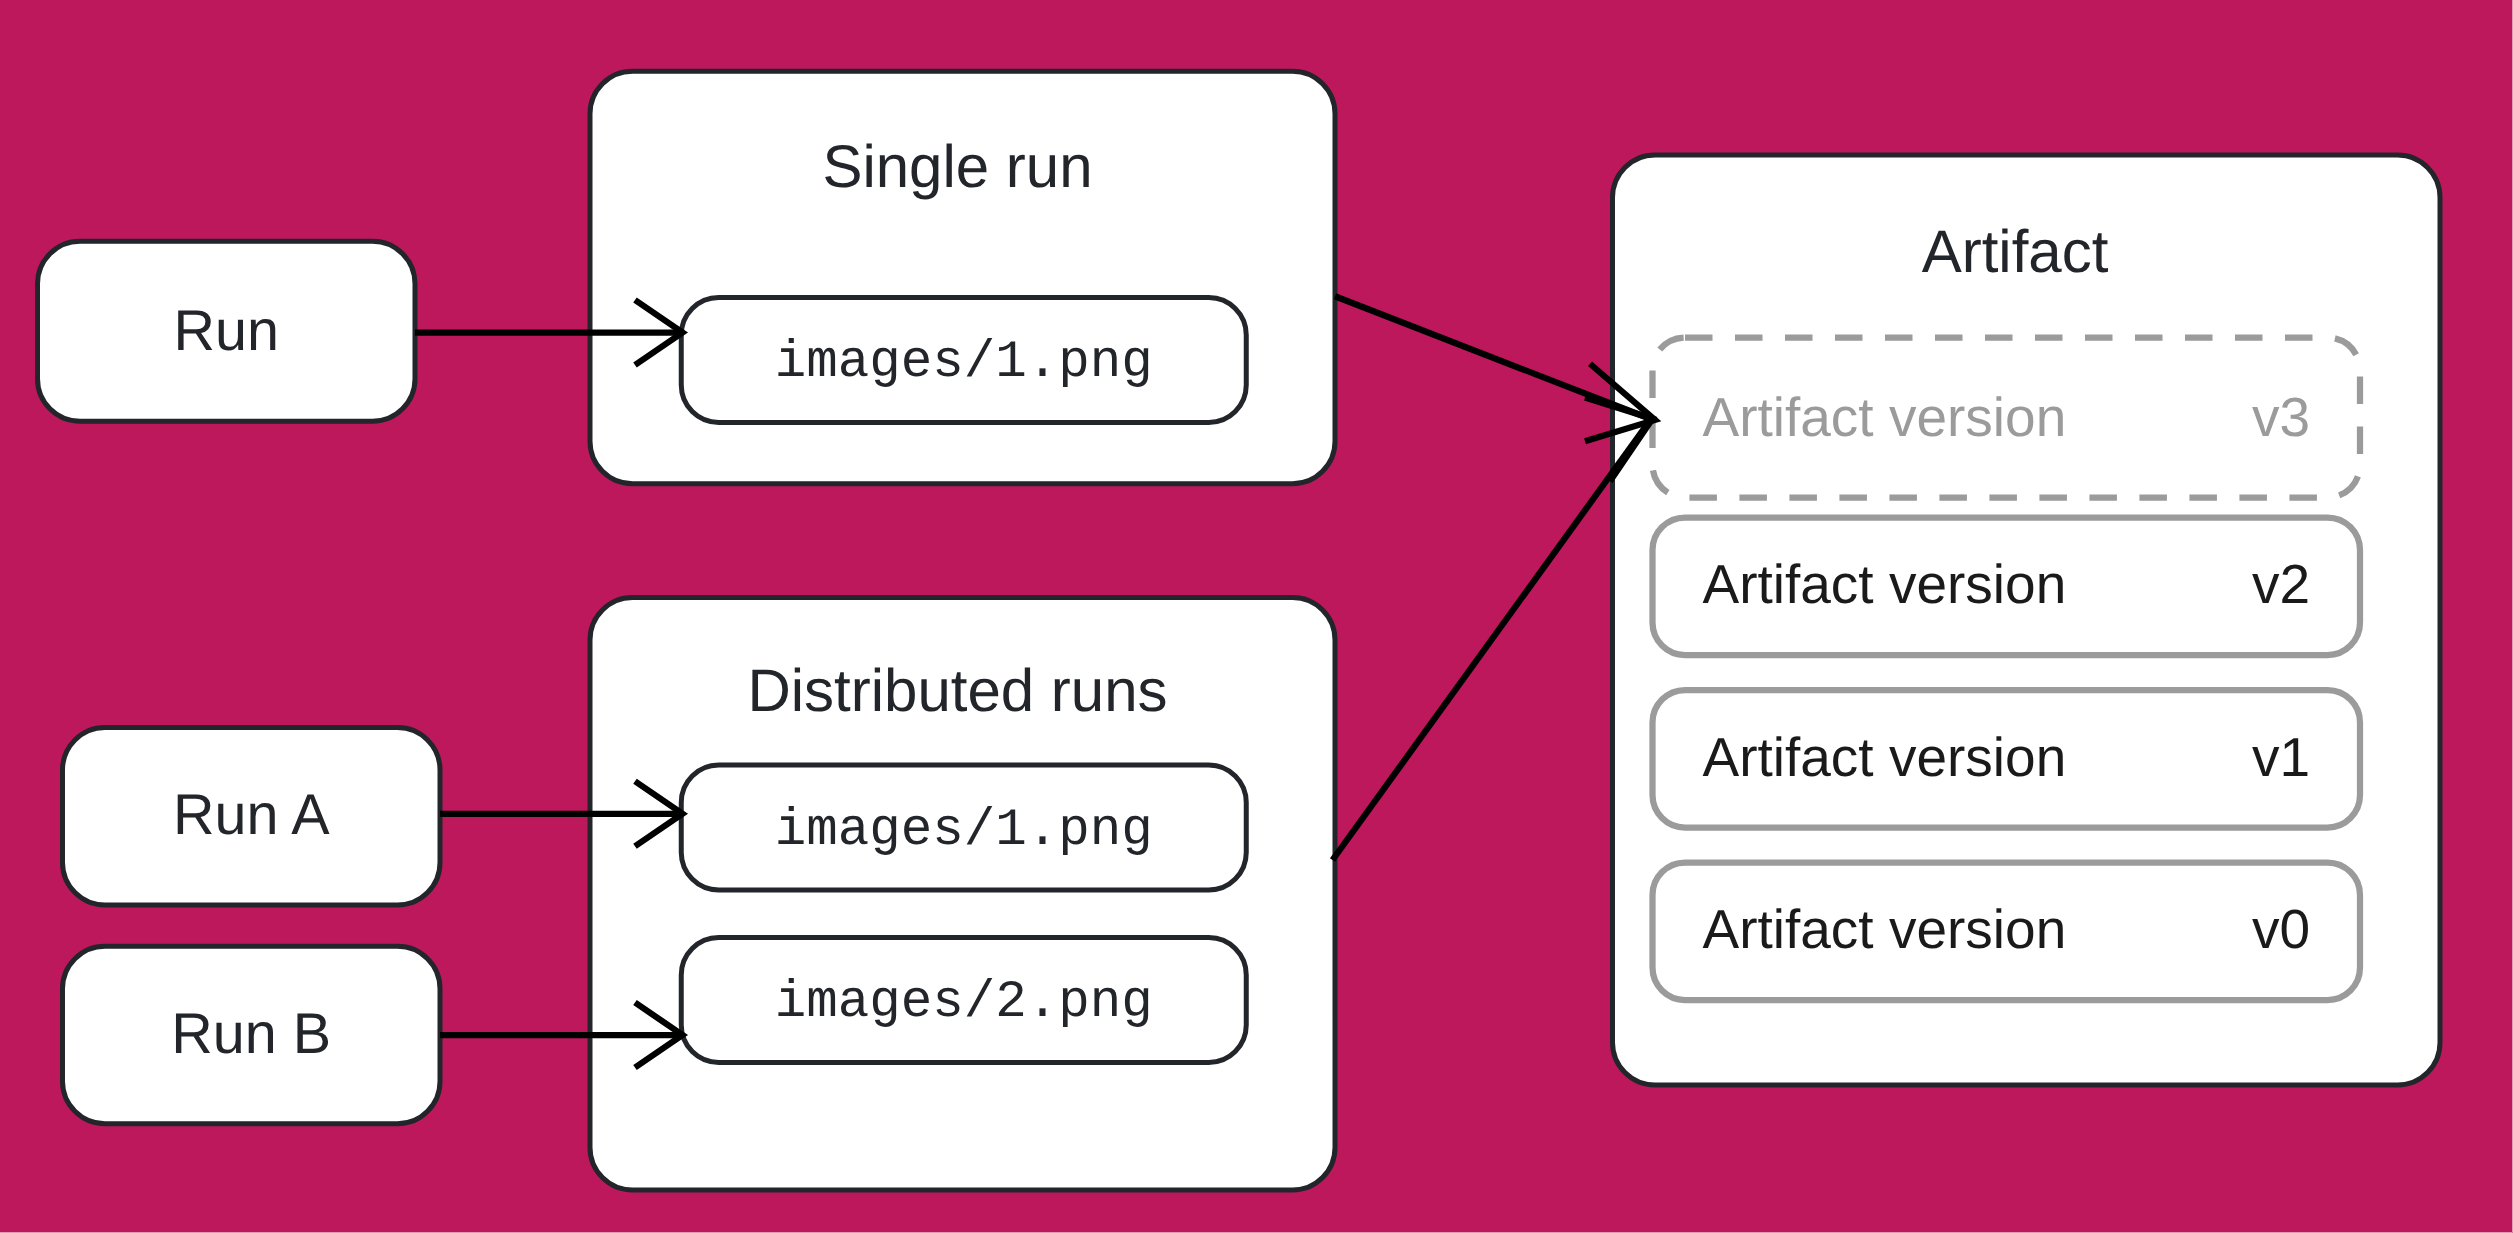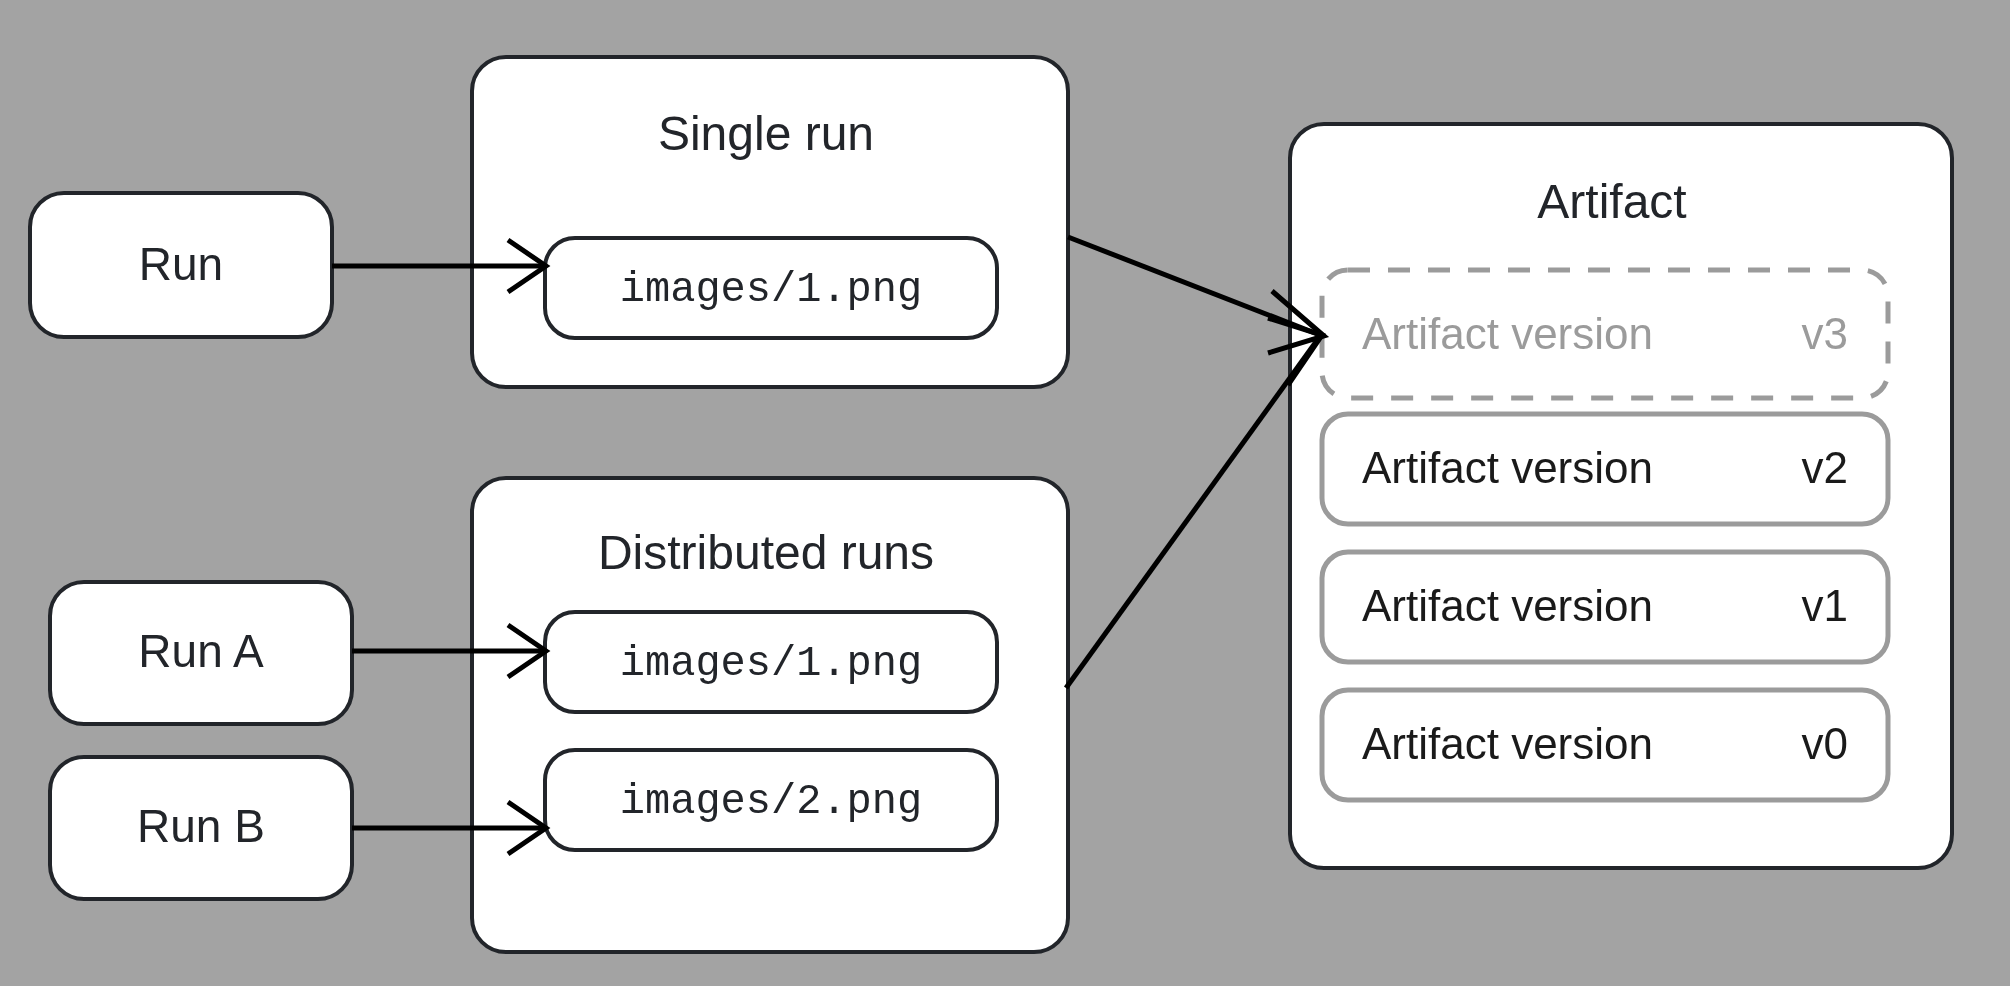--- a/index.html
+++ b/index.html
@@ -4,21 +4,21 @@
 <style>
   html, body {
     margin: 0;
     padding: 0;
     background: #ffffff;
   }
   #diagram-root {
     position: relative;
     width: 2010px;
     height: 986px;
-    background: #a3a3a3;
+    background: #be185d;
     font-family: "Liberation Sans", sans-serif;
     overflow: hidden;
     text-align: center;
   }
   svg.diagram {
     display: block;
     width: 2010px;
     height: 986px;
   }
   .node-rect {

